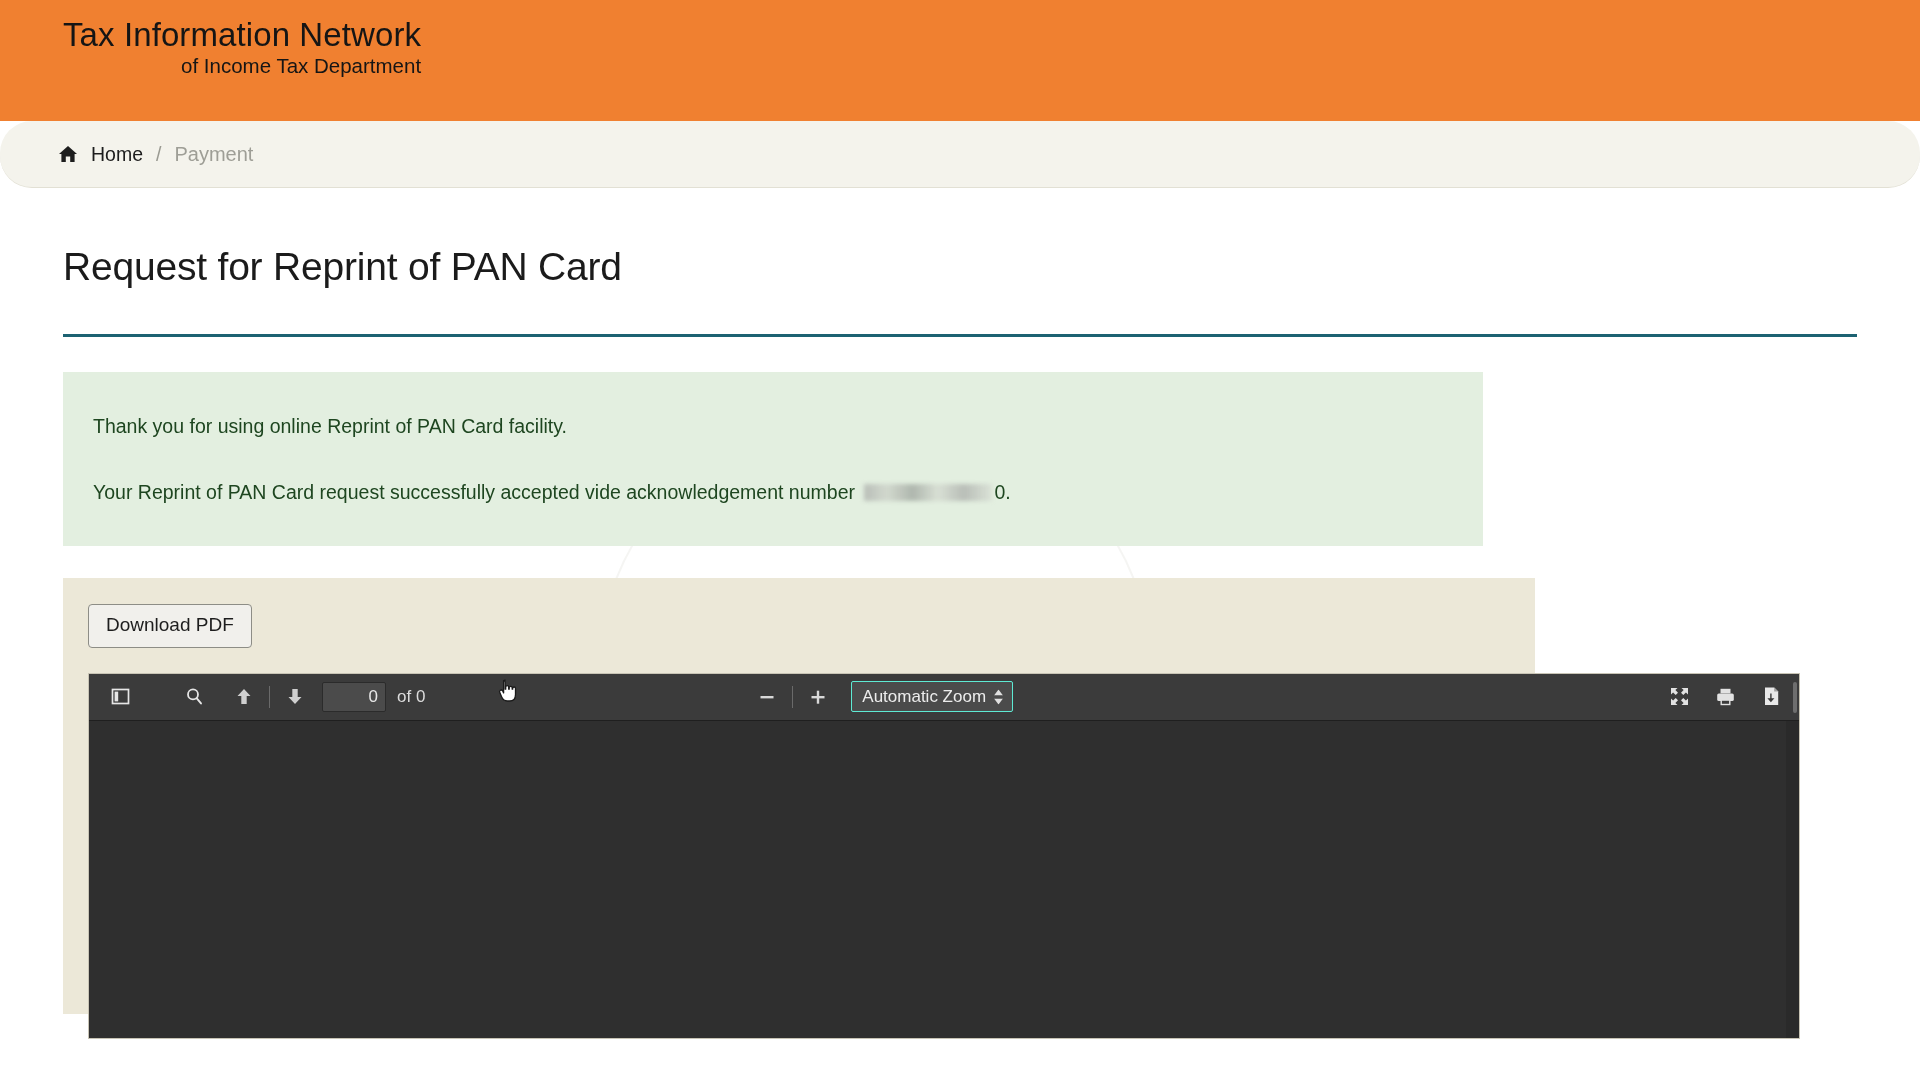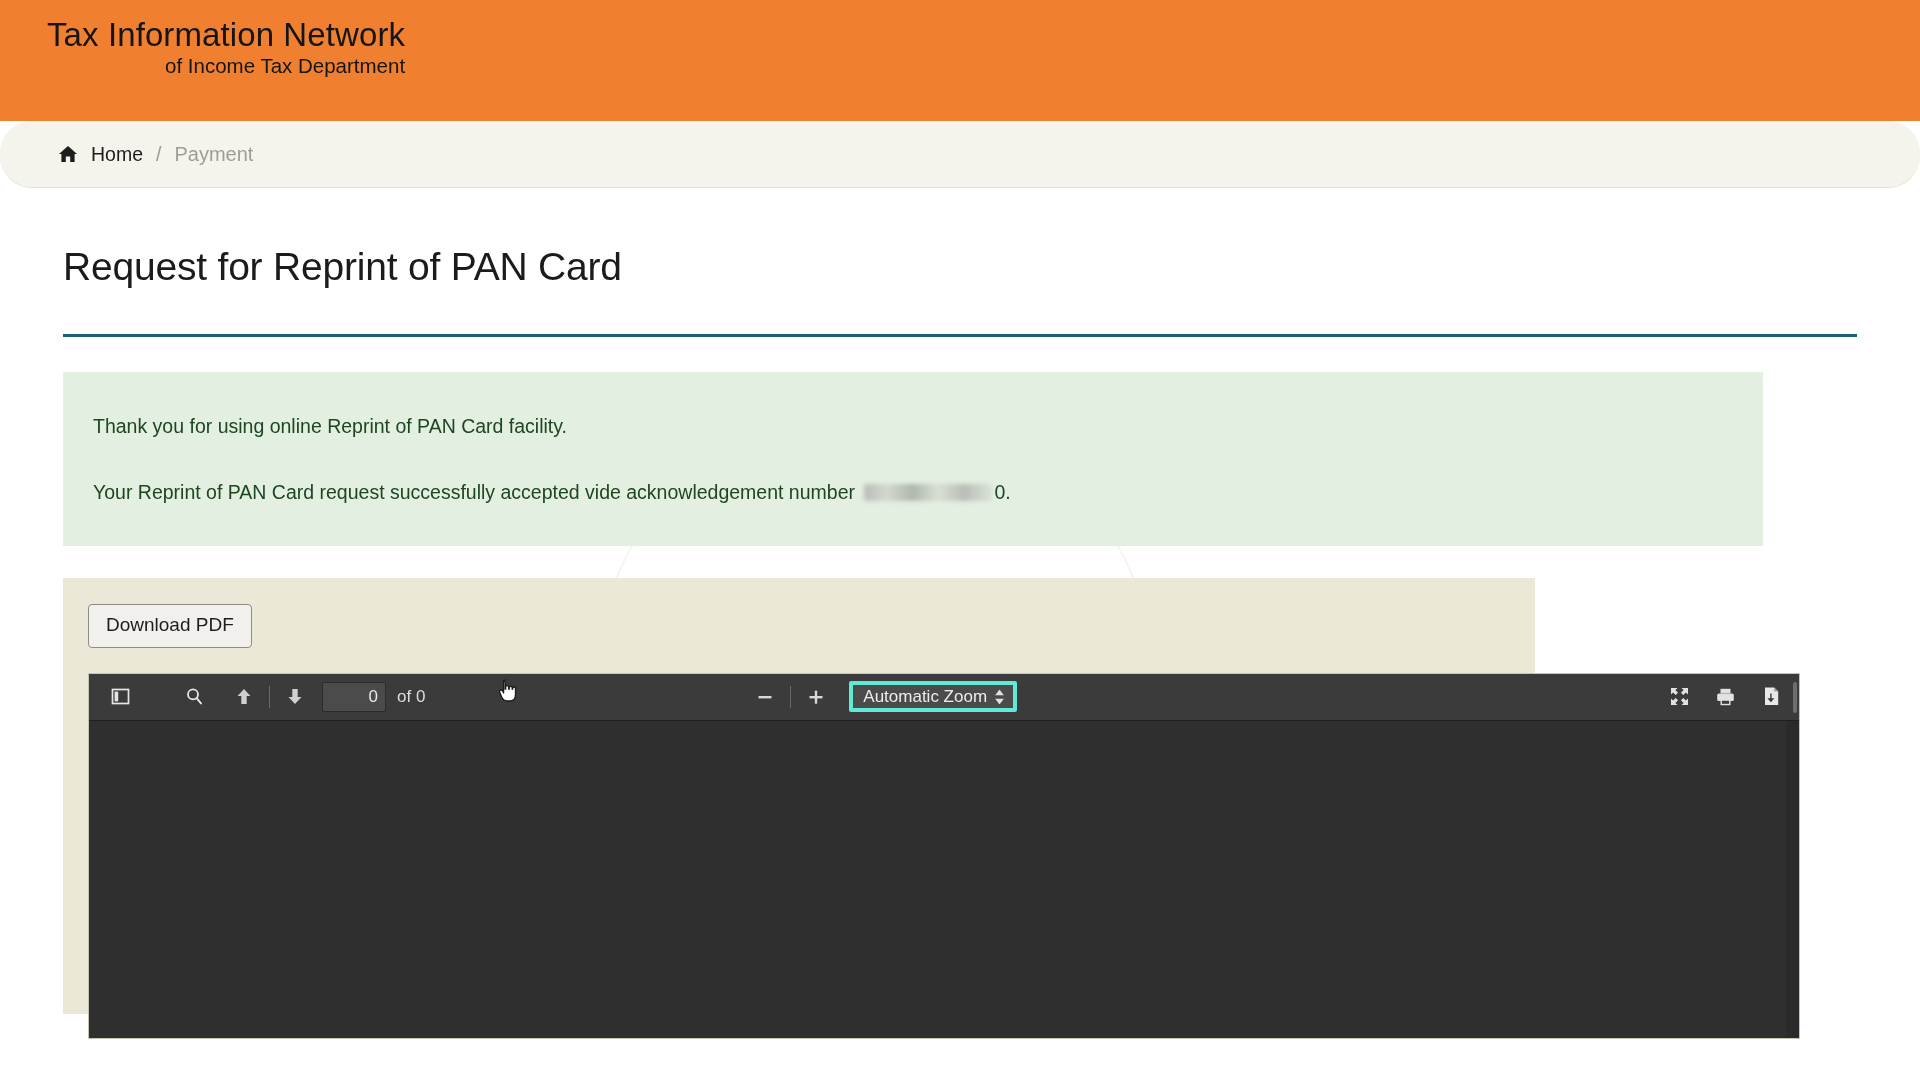--- a/index.html
+++ b/index.html
@@ -13,21 +13,21 @@
   }
 
   
   .site-header {
     height: 121px;
     background: #f08030;
     position: relative;
   }
   .logo-block {
     position: absolute;
-    left: 47px;
+    left: 63px;
     top: 18px;
     color: #1b1b1b;
     line-height: 1.05;
   }
   .logo-line1 {
     font-size: 33px;
     font-weight: 400;
     letter-spacing: 0.1px;
     color: #151515;
   }
@@ -120,21 +120,21 @@
   .title-rule {
     margin-top: 45px;
     height: 3px;
     background: #1c6272;
     width: 1794px;
   }
 
   
   .alert-success {
     margin-top: 35px;
-    width: 1700px;
+    width: 1420px;
     background: #e3efe0;
     padding: 40px 0 38px 30px;
   }
   .alert-line {
     font-size: 19.5px;
     color: #1e4620;
     line-height: 1.5;
   }
   .alert-line + .alert-line { margin-top: 37px; }
   .redacted {
@@ -225,21 +225,21 @@
   }
   .page-total {
     color: #dcdcdc;
     font-size: 17px;
     margin-left: 11px;
     white-space: nowrap;
   }
   .zoom-select {
     height: 31px;
     background: #4b4b4b;
-    border: 4px solid #5eead4;
+    border: 1px solid #5eead4;
     border-radius: 2px;
     color: #ececec;
     font-family: "Liberation Sans", sans-serif;
     font-size: 17px;
     padding: 0 26px 0 10px;
     margin-left: 16px;
     position: relative;
     display: flex;
     align-items: center;
     cursor: pointer;

